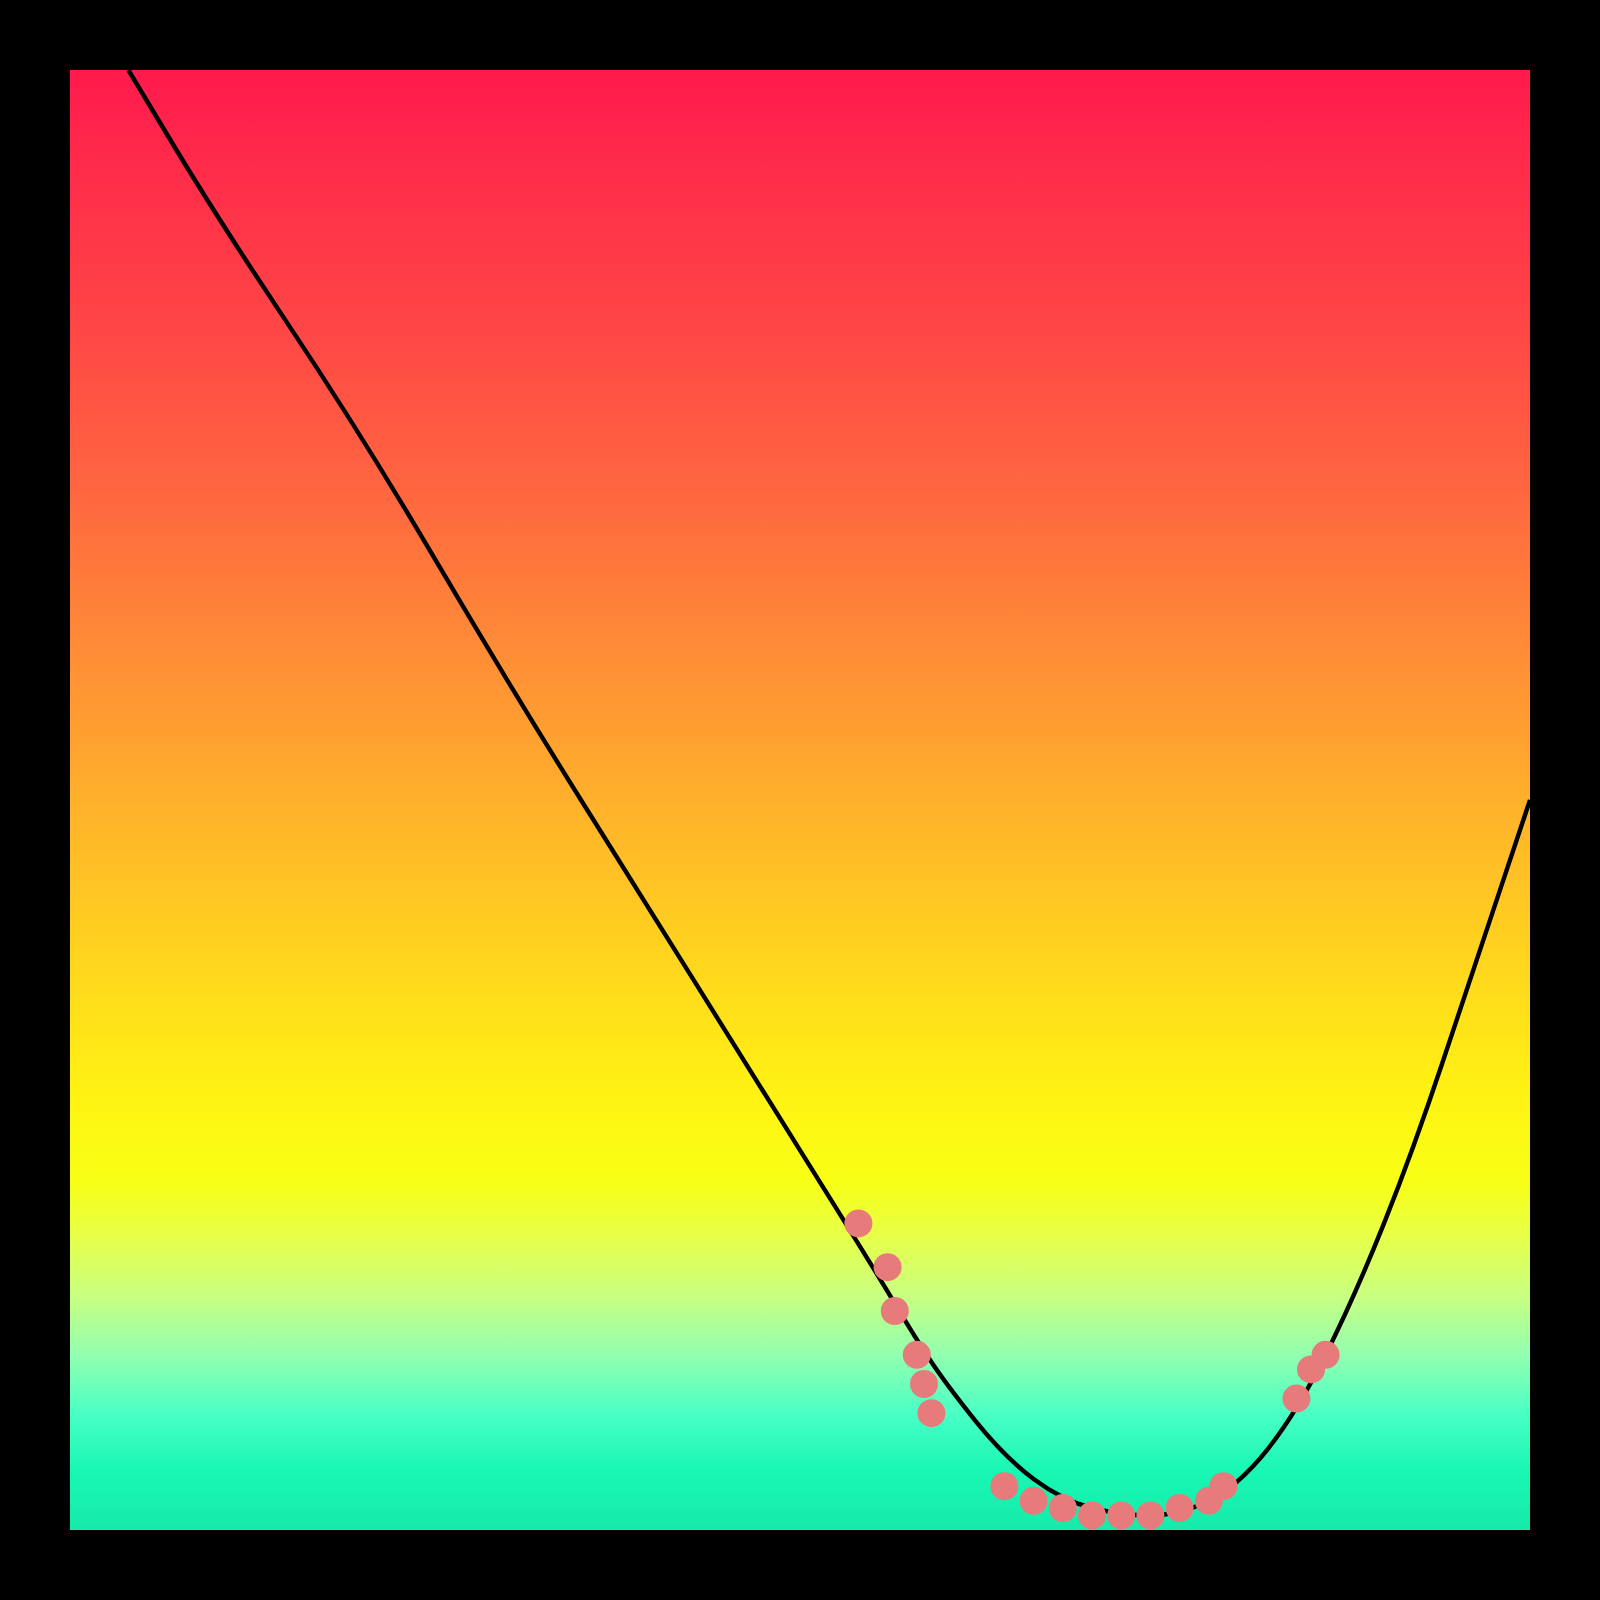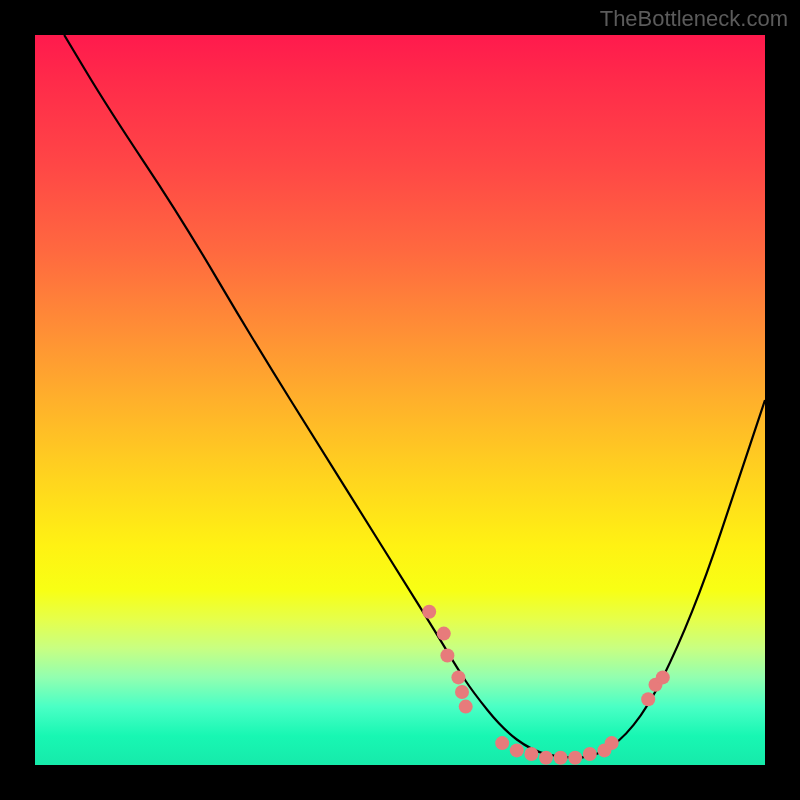--- a/index.html
+++ b/index.html
@@ -53,21 +53,20 @@
     position: absolute;
     inset: 0;
     width: 100%;
     height: 100%;
   }
 </style>
 </head>
 <body>
 
 <div class="container">
-  <div class="watermark">TheBottleneck.com</div>
   <div class="plot-area">
     <div class="gradient"></div>
     <svg class="curve" viewBox="0 0 730 730" preserveAspectRatio="none">
       <g>
         <path id="curve-path" fill="none" stroke="#000" stroke-width="2.2" d="M 29.2 0.0 Q 29.2 0.0 51.1 36.5 Q 73.0 73.0 109.5 127.8 Q 146.0 182.5 182.5 244.6 Q 219.0 306.6 255.5 365.0 Q 292.0 423.4 310.3 452.6 Q 328.5 481.8 346.8 511.0 Q 365.0 540.2 383.3 569.4 Q 401.5 598.6 412.5 616.9 Q 423.4 635.1 430.7 646.0 Q 438.0 657.0 452.6 675.3 Q 467.2 693.5 481.8 704.5 Q 496.4 715.4 511.0 719.0 Q 525.6 722.7 540.2 722.7 Q 554.8 722.7 569.4 715.4 Q 584.0 708.1 598.6 689.9 Q 613.2 671.6 627.8 642.4 Q 642.4 613.2 657.0 576.7 Q 671.6 540.2 686.2 496.4 Q 700.8 452.6 715.4 408.8 T 730.0 365.0"></path>
       </g>
       <g id="dots">
           <circle cx="394.2" cy="576.7" r="7" fill="#e77b7b"></circle>
           <circle cx="408.8" cy="598.6" r="7" fill="#e77b7b"></circle>
           <circle cx="412.4" cy="620.5" r="7" fill="#e77b7b"></circle>

